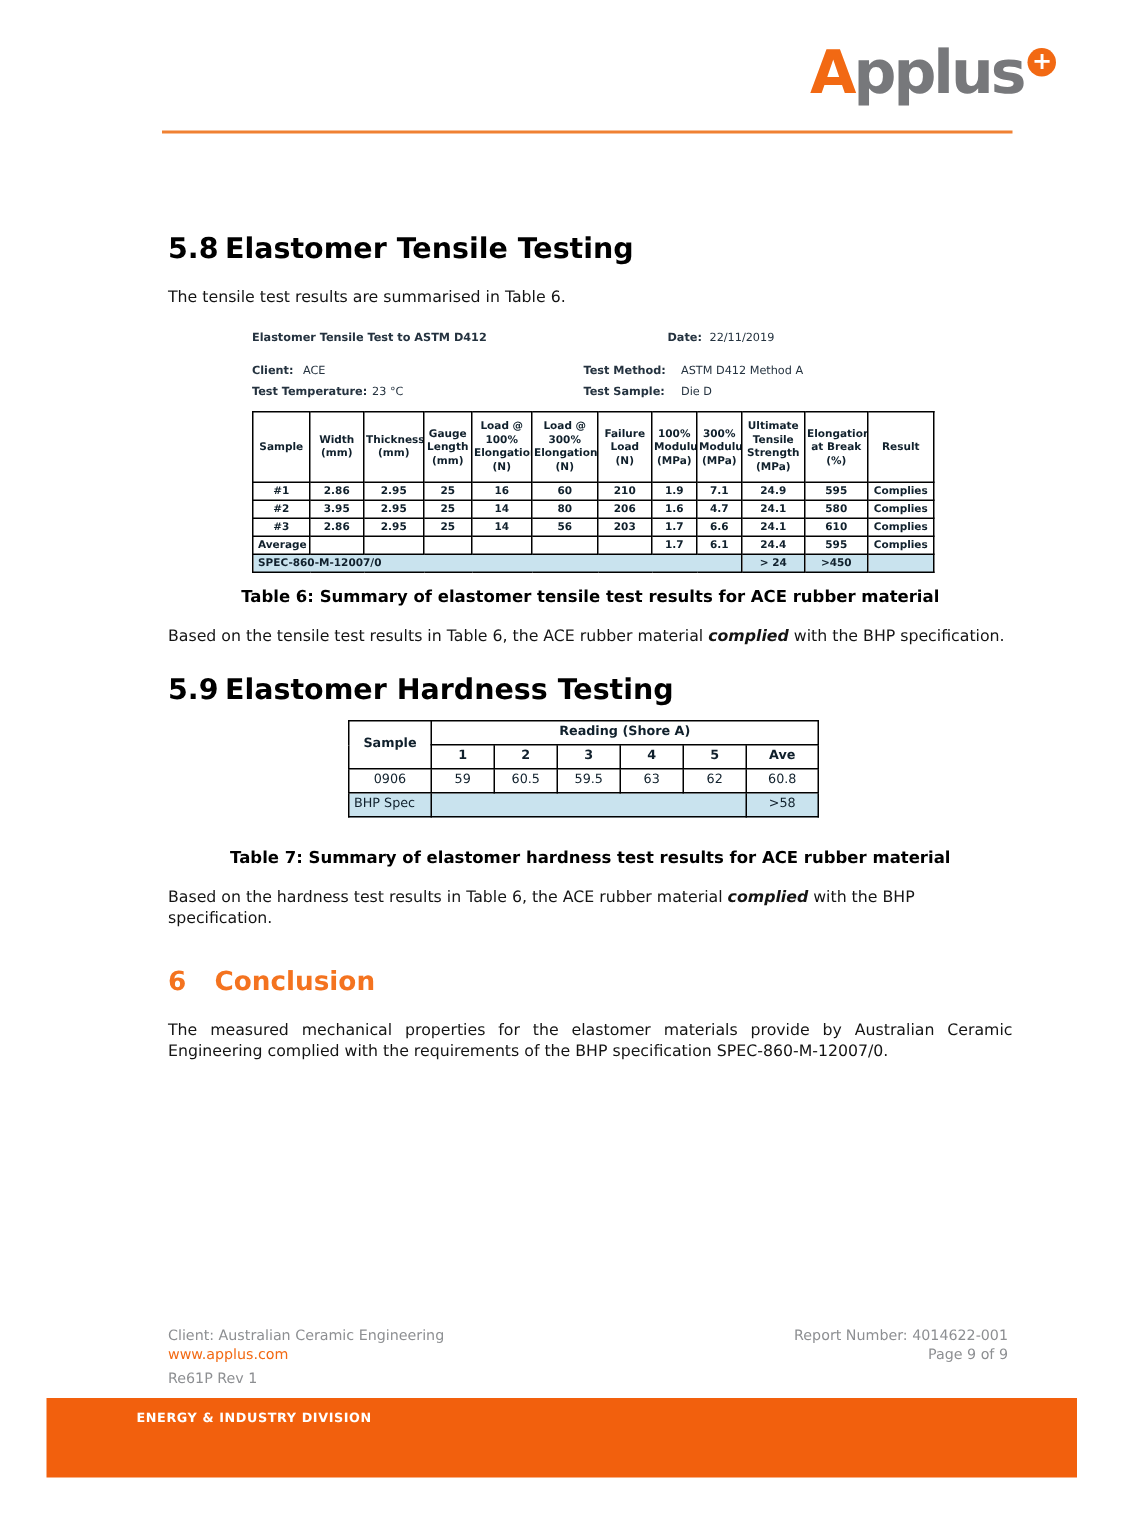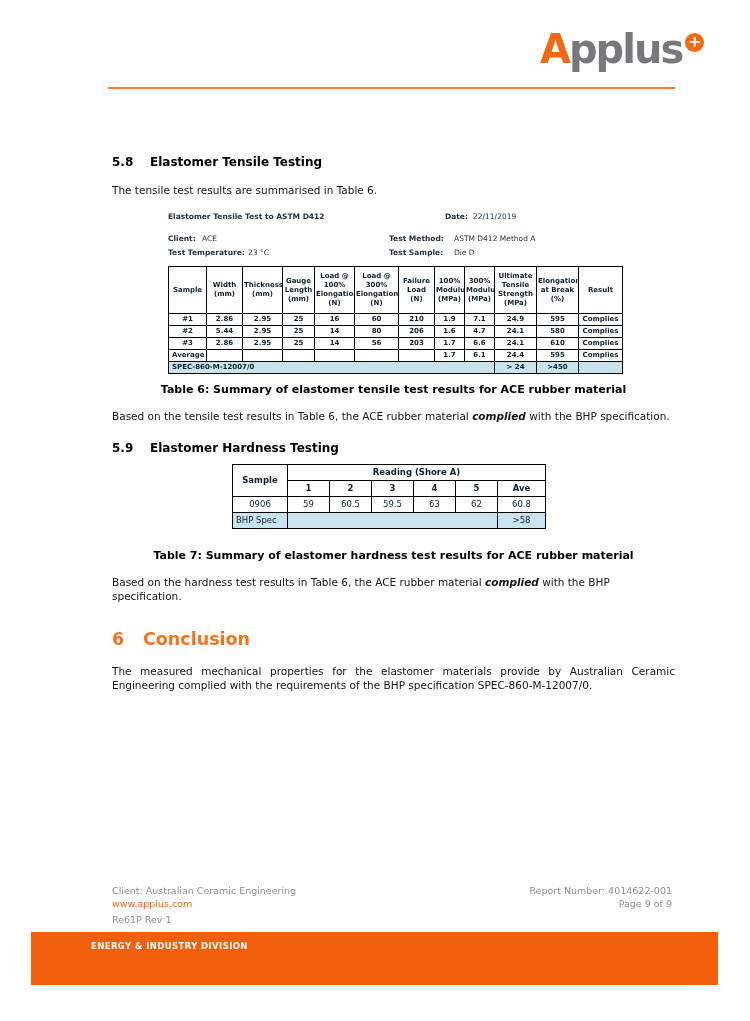--- a/index.html
+++ b/index.html
@@ -14,21 +14,21 @@
   .logo-a { color:#F26913; }
   .logo-plus { display:inline-block; width:19px; height:19px; border-radius:50%;
                background:#F26913; color:#ffffff; font-size:16px; line-height:18px;
                text-align:center; letter-spacing:0; font-weight:bold;
                position:relative; top:-16px; left:3px; }
   .rule { position:absolute; left:108px; top:87px; width:567px; height:2px; background:#F08133; }
 
   
   .content { position:absolute; left:112px; top:155px; width:563px; }
 
-  .section-h { display:flex; font-size:12px; font-weight:bold; color:#000; margin:0 0 14px 0; }
+  .section-h { display:flex; font-size:19px; font-weight:bold; color:#000; margin:0 0 14px 0; }
   .section-h .num { width:38px; flex:none; }
   .conclusion-h { display:flex; font-size:17.5px; font-weight:bold; color:#F4731F; margin:26px 0 15px 0; }
   .conclusion-h .num { width:31px; flex:none; }
 
   .body-p { font-size:10.5px; line-height:14px; margin:0 0 15px 0; text-align:justify; color:#141414; }
   .sentence { font-size:10.5px; line-height:14px; margin:0 0 12px 0; color:#141414; }
   .emph { font-weight:bold; font-style:italic; }
 
   
   .info { margin-left:56px; width:454px; font-size:7.5px; color:#24323f; margin-bottom:4px; }
@@ -149,21 +149,21 @@
           <td>60</td>
           <td>210</td>
           <td>1.9</td>
           <td>7.1</td>
           <td>24.9</td>
           <td>595</td>
           <td>Complies</td>
         </tr>
         <tr>
           <td>#2</td>
-          <td>5.44</td>
+          <td>3.95</td>
           <td>2.95</td>
           <td>25</td>
           <td>14</td>
           <td>80</td>
           <td>206</td>
           <td>1.6</td>
           <td>4.7</td>
           <td>24.1</td>
           <td>580</td>
           <td>Complies</td>

